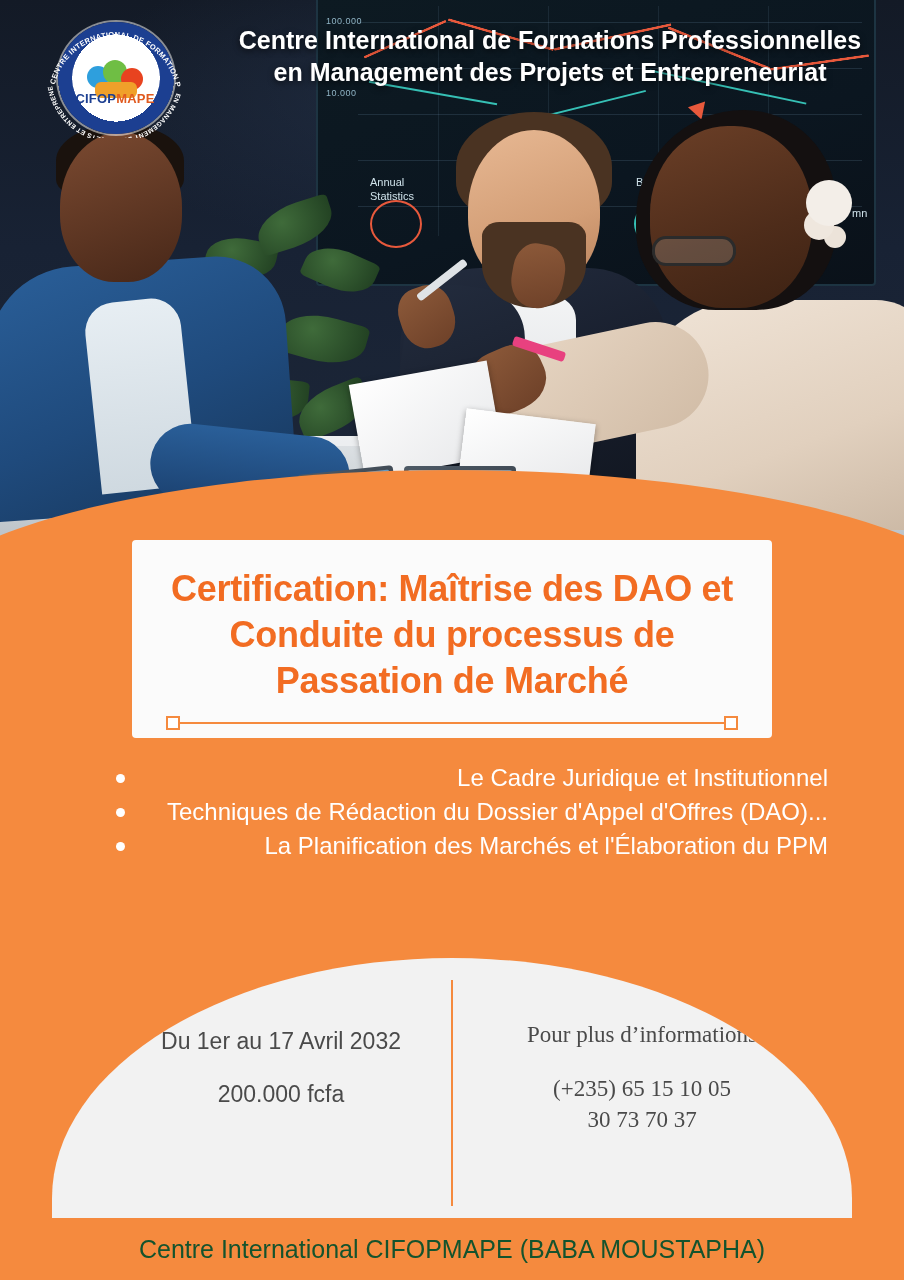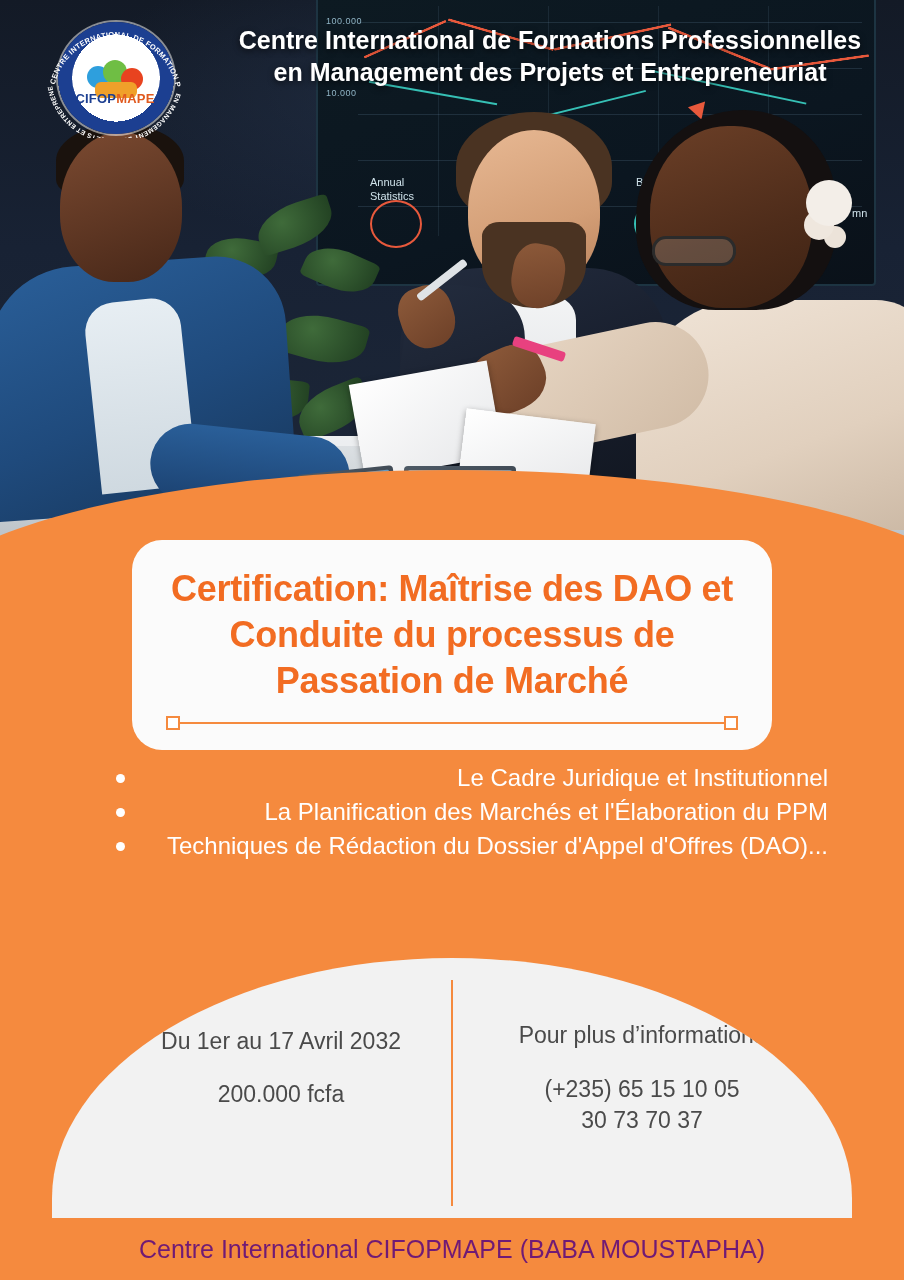--- a/index.html
+++ b/index.html
@@ -267,23 +267,23 @@
     font-size: 25px; font-weight: bold; line-height: 1.28;
     text-shadow: 0 2px 6px rgba(0,0,0,0.65);
     text-align: center;
   }
 
   
   .title-card {
     position: absolute; left: 132px; top: 540px;
     width: 640px; min-height: 196px;
     background: #FBFBFB;
-    border-radius: 30px;
+    border-radius: 4px;
     z-index: 7;
-    padding: 26px 30px 20px;
+    padding: 26px 30px 8px;
     text-align: center;
   }
   .title-card h1 {
     color: #F26C22;
     font-size: 36px;
     line-height: 1.28;
     font-weight: bold;
     letter-spacing: -0.3px;
   }
   .divider {
@@ -337,34 +337,34 @@
     position: absolute; left: 50%; top: 22px; width: 2px; height: 226px;
     background: #F58A3E; transform: translateX(-50%);
   }
   .info-left {
     position: absolute; left: 64px; top: 70px; width: 330px;
     text-align: center; color: #4A4A4A;
   }
   .info-left .line { font-size: 23px; margin-bottom: 26px; }
   .info-right {
     position: absolute; right: 40px; top: 62px; width: 340px;
-    text-align: center; color: #4A4A4A;
+    text-align: center; color: #4A4A4A; font-family: Liberation Serif, serif;
   }
   .info-right .lead { font-size: 23px; line-height: 1.32; margin-bottom: 24px; }
   .info-right .phone { font-size: 23px; line-height: 1.34; }
 
   
   .footer {
     position: absolute; left: 0; bottom: 0; width: 904px; height: 62px;
     background: #F58A3E;
     display: flex; align-items: center; justify-content: center;
     z-index: 8;
   }
   .footer span {
-    color: #701a75;
+    color: #14532d;
     font-size: 25px;
   }
 </style>
 </head>
 <body>
 
 <div id="poster">
 
   <div class="hero">
     <div class="hero-scene"></div>
@@ -495,22 +495,22 @@
     <div class="divider">
       <div class="sq l"></div>
       <div class="bar"></div>
       <div class="sq r"></div>
     </div>
   </div>
 
   <div class="bullets">
     <ul>
       <li>Le Cadre Juridique et Institutionnel</li>
+      <li>Techniques de Rédaction du Dossier d'Appel d'Offres (DAO)...</li>
       <li>La Planification des Marchés et l'Élaboration du PPM</li>
-      <li>Techniques de Rédaction du Dossier d'Appel d'Offres (DAO)...</li>
     </ul>
   </div>
 
   <div class="info-panel">
     <div class="info-split"></div>
 
     <div class="info-left">
       <div class="line">Du 1er au 17 Avril 2032</div>
       <div class="line">200.000 fcfa</div>
     </div>

